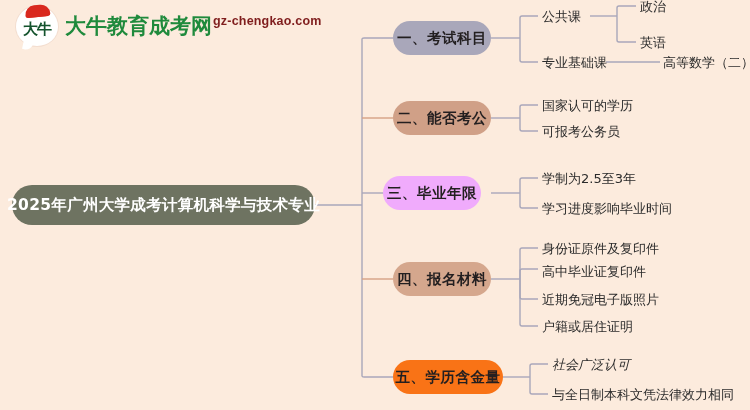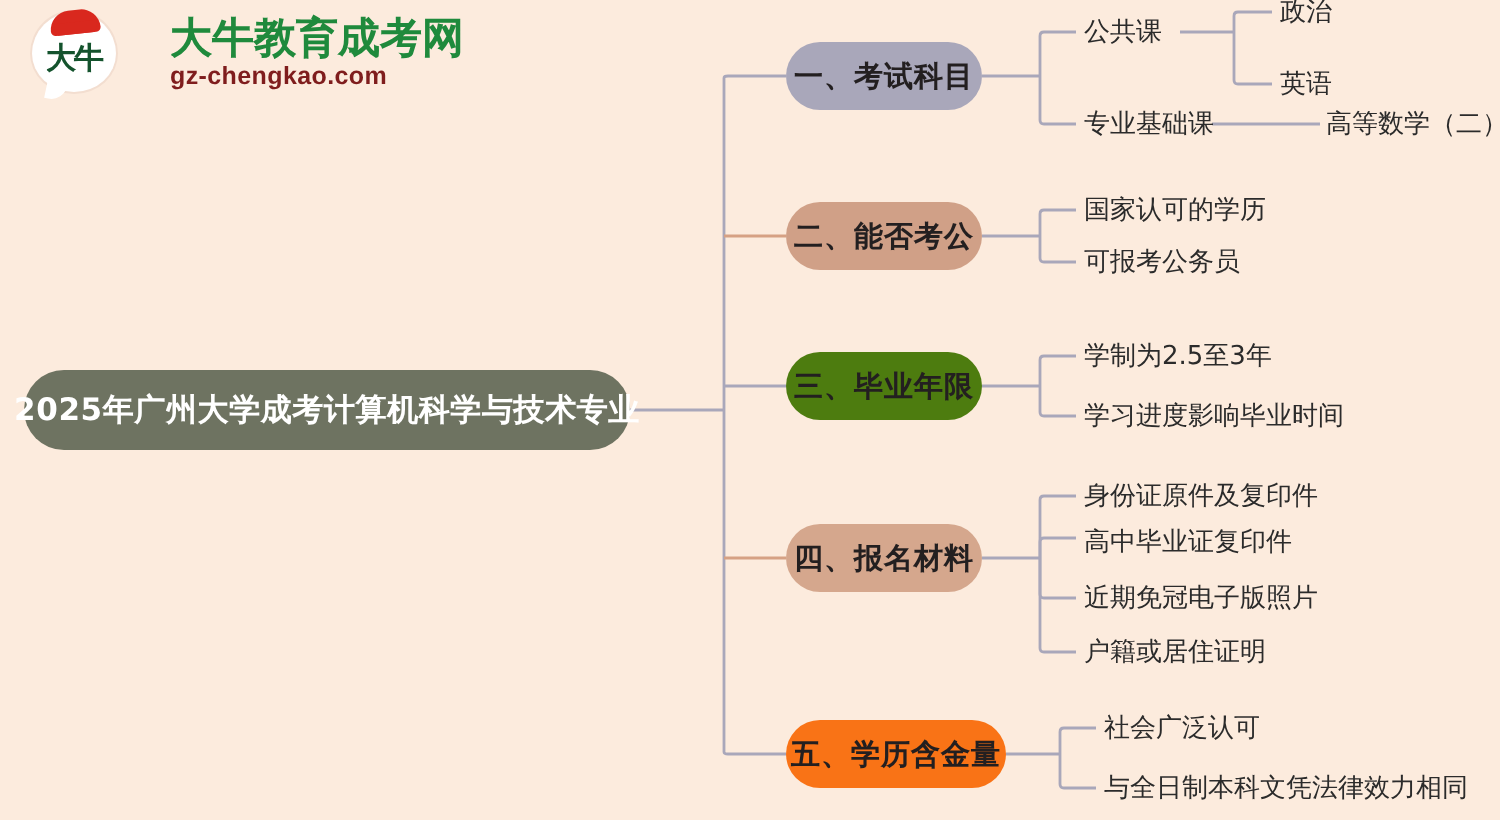--- a/index.html
+++ b/index.html
@@ -41,21 +41,21 @@
     content:"";position:absolute;left:2px;top:6px;width:21px;height:7px;
     background:#d9281e;border-radius:0 0 4px 4px;
   }
   .logo-zi{
     position:absolute;left:0;top:7px;width:42px;height:33px;
     display:flex;align-items:center;justify-content:center;
     font-size:15px;font-weight:bold;color:#14532d;letter-spacing:-1px;
     font-family:"DejaVu Sans","Liberation Sans",sans-serif;
     line-height:1;
   }
-  .logo-texts{display:flex;flex-direction:column;gap:1px;margin-left:20px;}
+  .logo-texts{display:flex;flex-direction:row;gap:1px;}
   .logo-title{
     font-size:21px;font-weight:bold;color:#1f8a3c;letter-spacing:0px;
     line-height:1.1;white-space:nowrap;
     font-family:"DejaVu Sans","Liberation Sans",sans-serif;
   }
   .logo-sub{
     font-size:12.5px;font-weight:bold;color:#7f1d1d;letter-spacing:0.2px;
     line-height:1.1;white-space:nowrap;
   }
 
@@ -72,21 +72,21 @@
     left:12px;top:185px;width:303px;height:40px;
     background:#6e7361;color:#ffffff;
     font-size:15.5px;font-weight:bold;letter-spacing:0.3px;
   }
   .branch{
     height:34px;font-size:14.5px;font-weight:bold;color:#231f20;
     letter-spacing:0.5px;
   }
   .b1{left:393px;top:21px;width:98px;background:#a9a7ba;}
   .b2{left:393px;top:101px;width:98px;background:#d0a087;}
-  .b3{left:393px;top:176px;width:98px;background:#4d7c0f;}
+  .b3{left:383px;top:176px;width:98px;background:#f0abfc;}
   .b4{left:393px;top:262px;width:98px;background:#d5a78d;}
   .b5{left:393px;top:360px;width:110px;background:#f97316;}
 
   .leaf{
     position:absolute;white-space:nowrap;
     font-size:13px;color:#2b2b2b;line-height:1;
     font-family:"DejaVu Sans","Liberation Sans",sans-serif;
   }
   .leaf2{
     position:absolute;white-space:nowrap;
@@ -170,16 +170,16 @@
   <div class="leaf" style="left:542px;top:125px;">可报考公务员</div>
 
   <div class="leaf" style="left:542px;top:172px;">学制为2.5至3年</div>
   <div class="leaf" style="left:542px;top:202px;">学习进度影响毕业时间</div>
 
   <div class="leaf" style="left:542px;top:242px;">身份证原件及复印件</div>
   <div class="leaf" style="left:542px;top:265px;">高中毕业证复印件</div>
   <div class="leaf" style="left:542px;top:293px;">近期免冠电子版照片</div>
   <div class="leaf" style="left:542px;top:320px;">户籍或居住证明</div>
 
-  <div class="leaf" style="left:552px;top:358px;">社会广泛认可</div>
+  <div class="leaf" style="left:552px;top:358px;font-style:italic;">社会广泛认可</div>
   <div class="leaf" style="left:552px;top:388px;">与全日制本科文凭法律效力相同</div>
 
 </div>
 
 </body></html>

